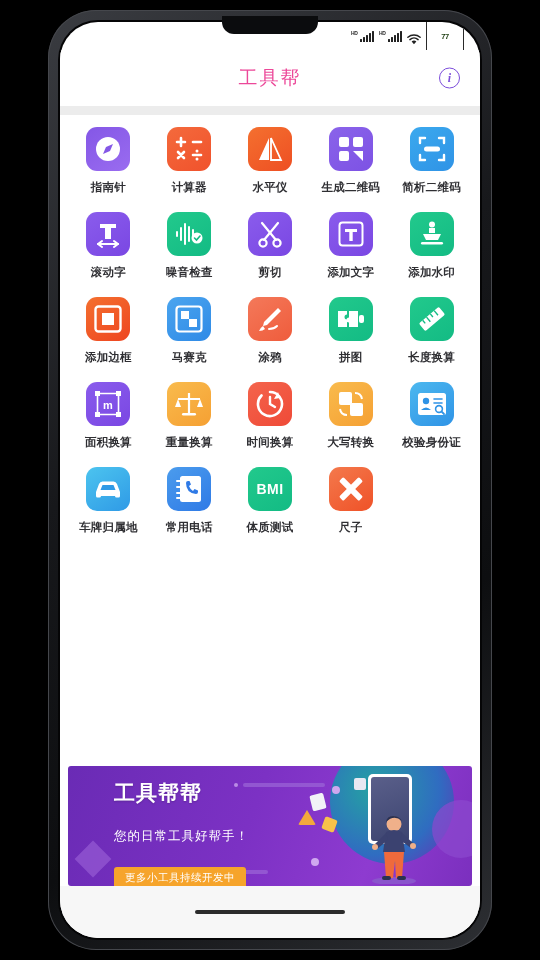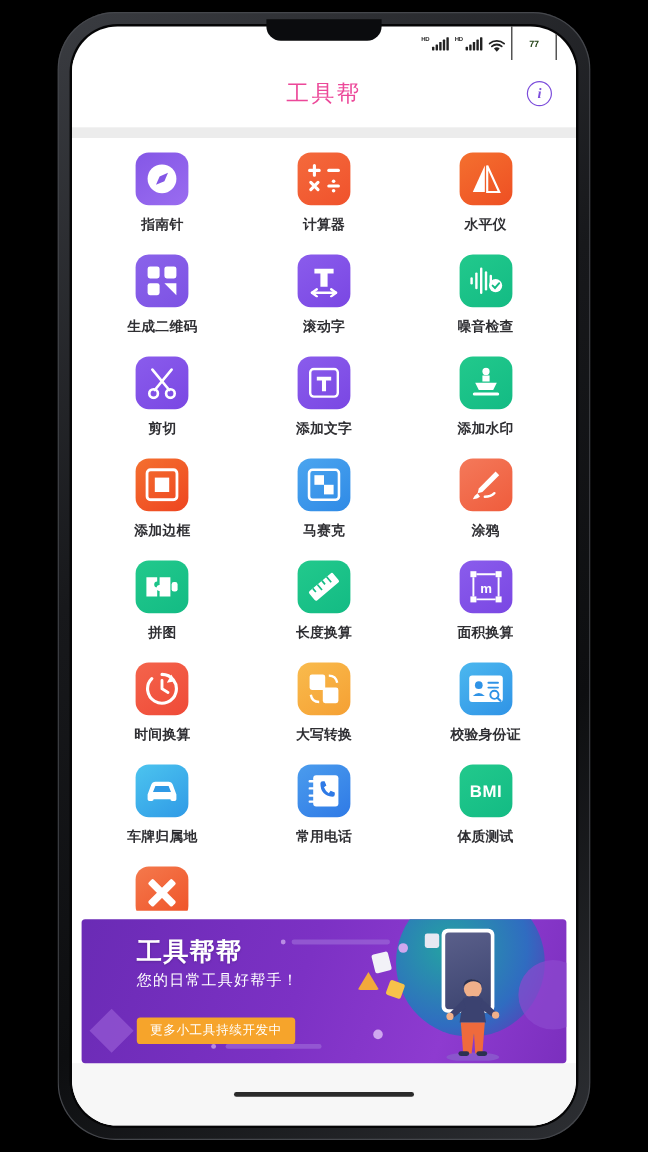--- a/index.html
+++ b/index.html
@@ -74,21 +74,21 @@
     position:absolute; right:20px; top:50%; transform:translateY(-50%);
     width:21px; height:21px; border:1.6px solid #7c4ddb; border-radius:50%;
     display:flex; align-items:center; justify-content:center;
     color:#7c4ddb; font-size:12px; font-style:italic; font-family:"Liberation Serif",serif;
     font-weight:bold;
   }
   .divider { flex:0 0 9px; background:#ececec; }
   
   .grid-wrap { flex:1 1 auto; background:#fff; padding:12px 8px 0 8px; overflow:hidden;}
   .grid {
-    display:grid; grid-template-columns:repeat(3,1fr);
+    display:grid; grid-template-columns:repeat(5,1fr);
     row-gap:17px;
   }
   .cell {
     display:flex; flex-direction:column; align-items:center;
     cursor:pointer;
   }
   .ic {
     width:44px; height:44px; border-radius:11px;
     display:flex; align-items:center; justify-content:center;
     position:relative; overflow:hidden;
@@ -109,21 +109,21 @@
     opacity:.95;}
   .b-blob2{position:absolute; right:-18px; top:34px; width:58px;height:58px;
     border-radius:50%; background:#8c49cf; opacity:.7;}
   .b-dia{position:absolute; left:12px; bottom:14px; width:26px;height:26px;
     background:#8f54cf; transform:rotate(45deg); opacity:.85;}
   .b-line{position:absolute; height:4px; border-radius:2px; background:#9a63d6; opacity:.75;}
   .b-dot{position:absolute; width:4px;height:4px;border-radius:50%;background:#b98ce4;}
   .b-txt{position:absolute; left:46px; top:13px; z-index:5;}
   .b-t1{font-size:21px; font-weight:bold; color:#fff; letter-spacing:1px;
         text-shadow:0 1px 2px rgba(0,0,0,.18);}
-  .b-t2{font-size:12.5px; color:#fff; margin-top:2px; letter-spacing:1px;}
+  .b-t2{font-size:12.5px; color:#fff; margin-top:21px; letter-spacing:1px;}
   .b-badge{
     margin-top:22px; display:inline-block; background:#f6a42b; color:#fff;
     font-size:10.5px; padding:4px 11px; border-radius:3px; letter-spacing:.5px;
   }
   .b-person{position:absolute; right:52px; bottom:2px; z-index:6;}
   .b-phone{position:absolute; right:60px; top:8px; width:44px;height:70px;
     background:#fff; border-radius:5px; z-index:5; padding:3px;}
   .b-phone .scr{width:100%;height:100%;border-radius:3px;
     background:linear-gradient(160deg,#5a5f8a,#3c4470);}
   .b-sq{position:absolute; border-radius:2px;}
@@ -217,20 +217,34 @@
                 <svg width="28" height="28" viewBox="0 0 28 28">
                   <rect x="2" y="2" width="10" height="10" rx="2" fill="#ffffff"></rect>
                   <rect x="16" y="2" width="10" height="10" rx="2" fill="#ffffff"></rect>
                   <rect x="2" y="16" width="10" height="10" rx="2" fill="#ffffff"></rect>
                   <path d="M16 16 h10 v10 z" fill="#ffffff"></path>
                 </svg>
               </div>
               <div class="lbl">生成二维码</div>
             </div>
             <div class="cell">
+              <div class="ic" style="background: linear-gradient(145deg, rgb(59, 169, 238), rgb(47, 147, 230));">
+                <svg width="30" height="30" viewBox="0 0 30 30">
+                  <g stroke="#ffffff" stroke-width="2.4" fill="none" stroke-linecap="round">
+                    <path d="M3 9 V4 h5"></path>
+                    <path d="M22 4 h5 v5"></path>
+                    <path d="M3 21 v5 h5"></path>
+                    <path d="M27 21 v5 h-5"></path>
+                  </g>
+                  <rect x="7" y="12.5" width="16" height="5" rx="2.5" fill="#ffffff"></rect>
+                </svg>
+              </div>
+              <div class="lbl">简析二维码</div>
+            </div>
+            <div class="cell">
               <div class="ic" style="background: linear-gradient(145deg, rgb(138, 92, 236), rgb(122, 71, 227));">
                 <svg width="28" height="28" viewBox="0 0 28 28">
                   <path d="M6 4 h16 v4 h-5 v11 h-6 V8 H6 z" fill="#ffffff"></path>
                   <g stroke="#ffffff" stroke-width="2" stroke-linecap="round">
                     <path d="M4 24 h20"></path>
                     <path d="M4 24 l4 -3 M4 24 l4 3"></path>
                     <path d="M24 24 l-4 -3 M24 24 l-4 3"></path>
                   </g>
                 </svg>
               </div>
@@ -352,20 +366,32 @@
                   <g stroke="#ffffff" stroke-width="1.6">
                     <path d="M6 3.5 h16"></path>
                     <path d="M6 24.5 h16"></path>
                     <path d="M3.5 6 v16"></path>
                     <path d="M24.5 6 v16"></path>
                   </g>
                   <text x="14" y="19" font-size="11" font-weight="bold" fill="#ffffff" text-anchor="middle" font-family="sans-serif">m</text>
                 </svg>
               </div>
               <div class="lbl">面积换算</div>
+            </div>
+            <div class="cell">
+              <div class="ic" style="background: linear-gradient(145deg, rgb(249, 187, 77), rgb(245, 160, 51));">
+                <svg width="28" height="26" viewBox="0 0 28 26">
+                  <path d="M14 2 v20" stroke="#ffffff" stroke-width="2.2"></path>
+                  <path d="M3 8 h22" stroke="#ffffff" stroke-width="2.2"></path>
+                  <path d="M3 8 L0 16 h6 z" fill="#ffffff"></path>
+                  <path d="M25 8 L22 16 h6 z" fill="#ffffff"></path>
+                  <rect x="7" y="22" width="14" height="2.6" rx="1.3" fill="#ffffff"></rect>
+                </svg>
+              </div>
+              <div class="lbl">重量换算</div>
             </div>
             <div class="cell">
               <div class="ic" style="background: linear-gradient(145deg, rgb(244, 100, 76), rgb(239, 74, 55));">
                 <svg width="28" height="28" viewBox="0 0 28 28">
                   <path d="M14 2 a12 12 0 1 1 -8.5 3.5" stroke="#ffffff" stroke-width="2.6" fill="none" stroke-linecap="round"></path>
                   <path d="M22 2 l2 6 l-6 1 z" fill="#ffffff"></path>
                   <path d="M14 7 v7 l5 3" stroke="#ffffff" stroke-width="2.4" fill="none" stroke-linecap="round"></path>
                 </svg>
               </div>
               <div class="lbl">时间换算</div>

